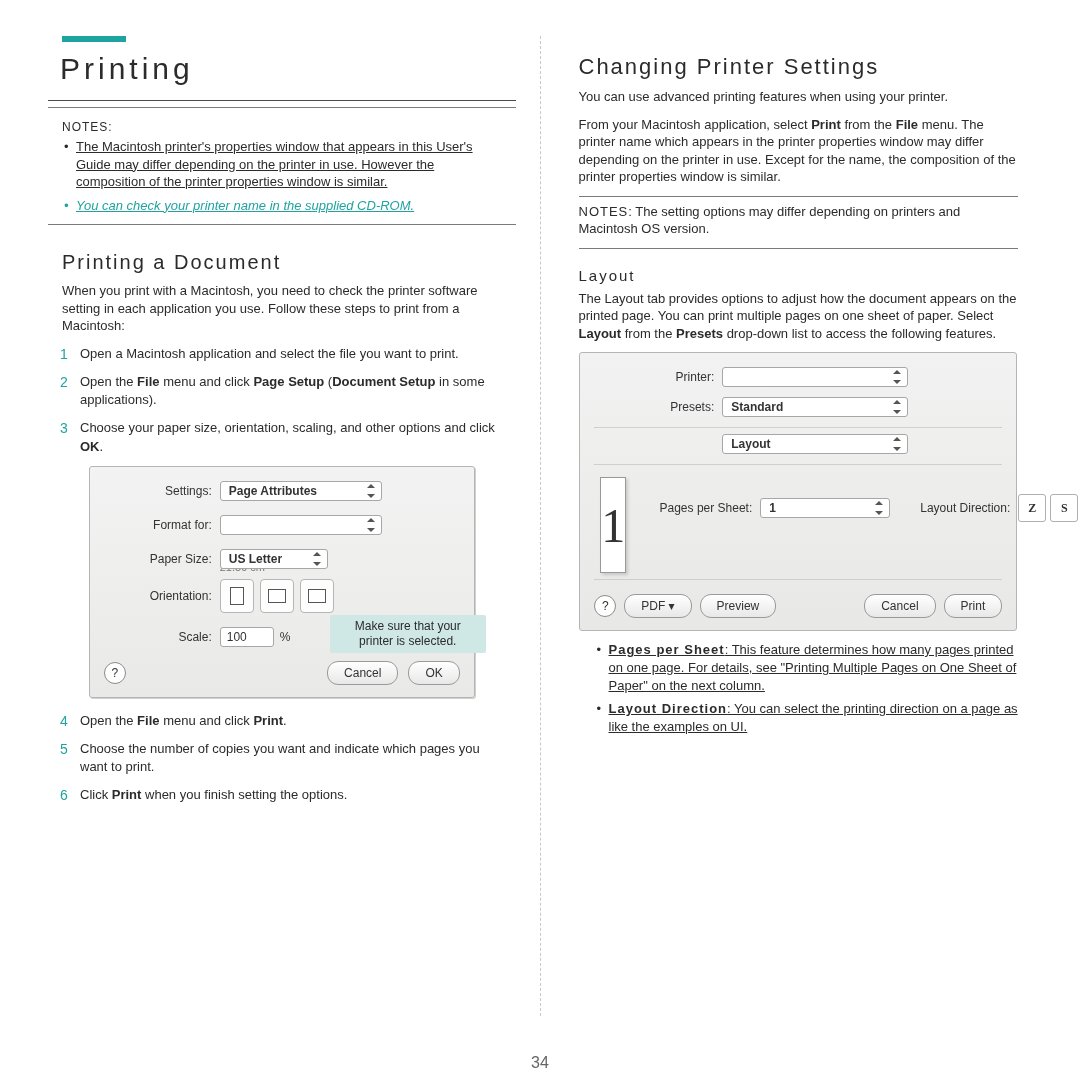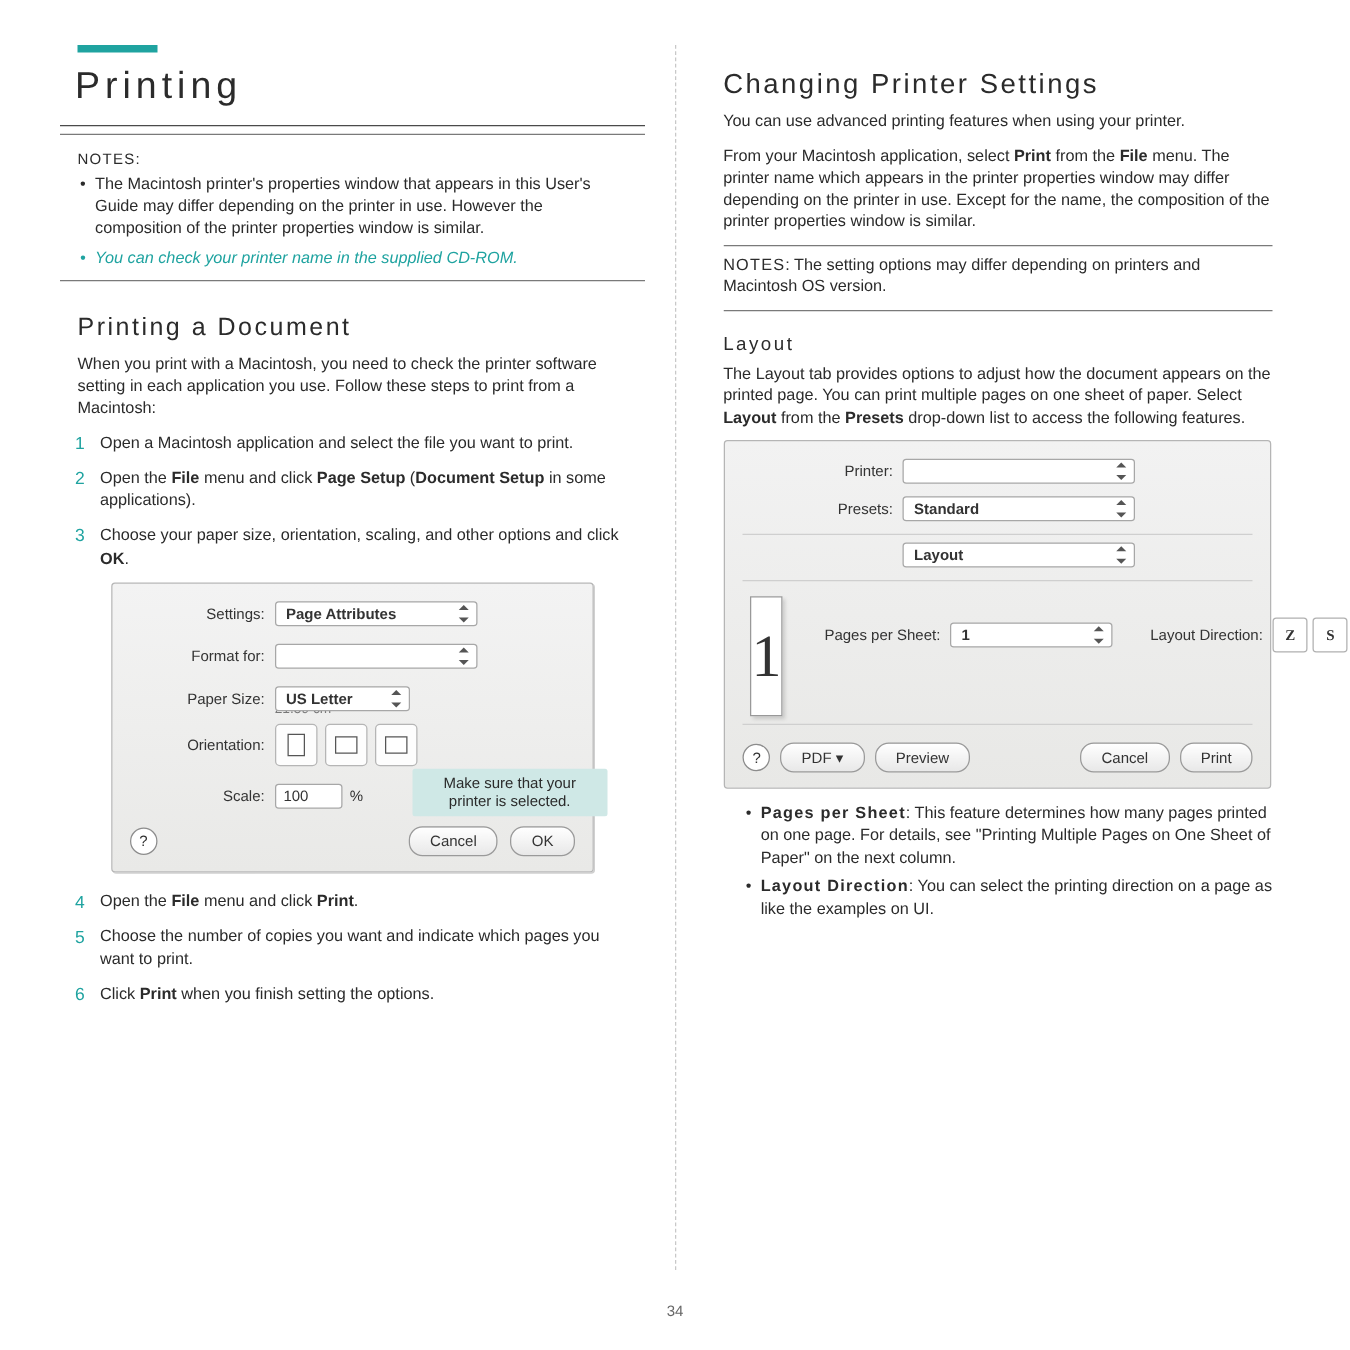--- a/index.html
+++ b/index.html
@@ -68,20 +68,21 @@
   ul.bullets {
     list-style: none;
     padding: 0 14px 0 28px;
     margin: 0 0 10px 0;
   }
   ul.bullets li {
     position: relative;
     font-size: 13px;
     line-height: 1.35;
     margin-bottom: 6px;
+    text-decoration: underline;
   }
   ul.bullets li:before {
     content: "•";
     position: absolute;
     left: -12px;
     top: 0;
   }
   .ital-teal {
     color: #1fa3a0;
     font-style: italic;
@@ -270,21 +271,21 @@
     display:flex; flex-direction:row; gap:8px;
   }
   .lr-row {display:flex; align-items:center;}
   .lr-row > label {width:112px; text-align:right; padding-right:8px; font-size:12px;}
   .dir-btn {width:26px;height:26px;border:1px solid #b0b0b0;border-radius:3px;margin-right:4px;display:inline-flex;align-items:center;justify-content:center;background:#fff;font-family:serif;font-weight:bold;}
   .radio {display:flex;align-items:center;gap:4px;font-size:12px;justify-content:center;}
   .radio .dot{width:11px;height:11px;border:1px solid #777;border-radius:50%;background:#fff;position:relative;}
   .radio .dot.checked:after{content:"";position:absolute;left:2px;top:2px;width:5px;height:5px;border-radius:50%;background:#555;}
   .bottom-row{display:flex;align-items:center;gap:8px;margin-top:14px;}
   .page-num {
-    position:absolute; bottom: 24px; left: 0; right: 0; text-align:center; font-size: 12px; color:#666;
+    position:absolute; bottom: 8px; left: 0; right: 0; text-align:center; font-size: 16px; color:#666;
   }
   h2.right-title {
     font-size: 22px; font-weight: 400; letter-spacing: 2px; margin: 18px 14px 8px 14px;
   }
 </style>
 </head>
 <body>
 
 <div class="page">
   <div class="cols">

